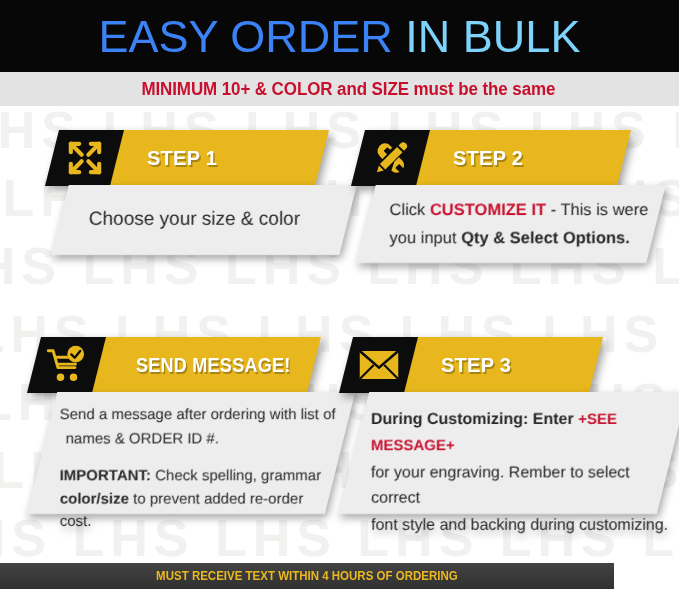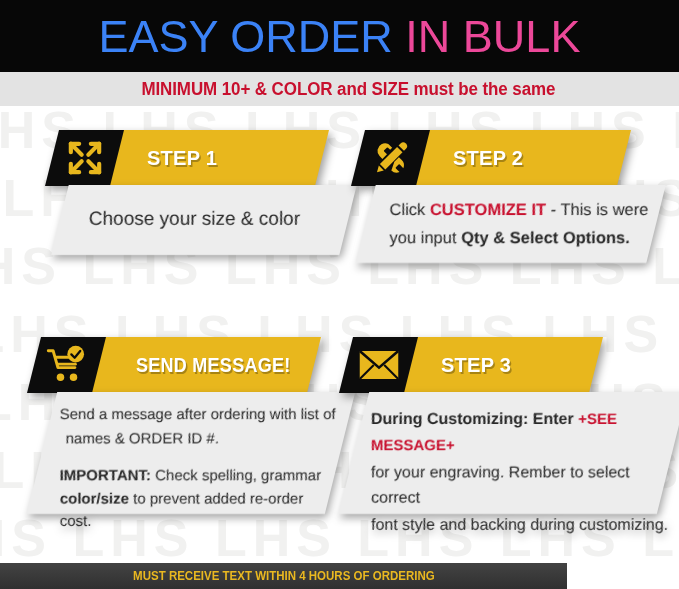--- a/index.html
+++ b/index.html
@@ -56,21 +56,21 @@
   .header-title {
     font-family: "Liberation Sans", sans-serif;
     font-weight: 300;
     font-size: 45px;
     line-height: 1;
     letter-spacing: 0px;
     white-space: nowrap;
     text-align: center;
   }
   .title-gold { color: #3b82f6; }
-  .title-white { color: #ec4899; }
+  .title-white { color: #7dd3fc; }
 
   .subtitle-bar {
     position: absolute;
     left: 0; top: 72px;
     width: 679px;
     height: 34px;
     background: #e3e3e3;
     z-index: 3;
     display: flex;
     align-items: center;
@@ -84,21 +84,21 @@
     font-size: 17.5px;
     letter-spacing: -0.1px;
     white-space: nowrap;
     transform: scaleX(0.97);
   }
 
   
   .footer-bar {
     position: absolute;
     left: 0; bottom: 0;
-    width: 567px;
+    width: 614px;
     height: 26px;
     background: linear-gradient(180deg, #434343 0%, #303030 100%);
     z-index: 3;
     display: flex;
     align-items: center;
     justify-content: center;
   }
   .footer-text {
     color: #eab820;
     font-family: "Liberation Sans", sans-serif;

